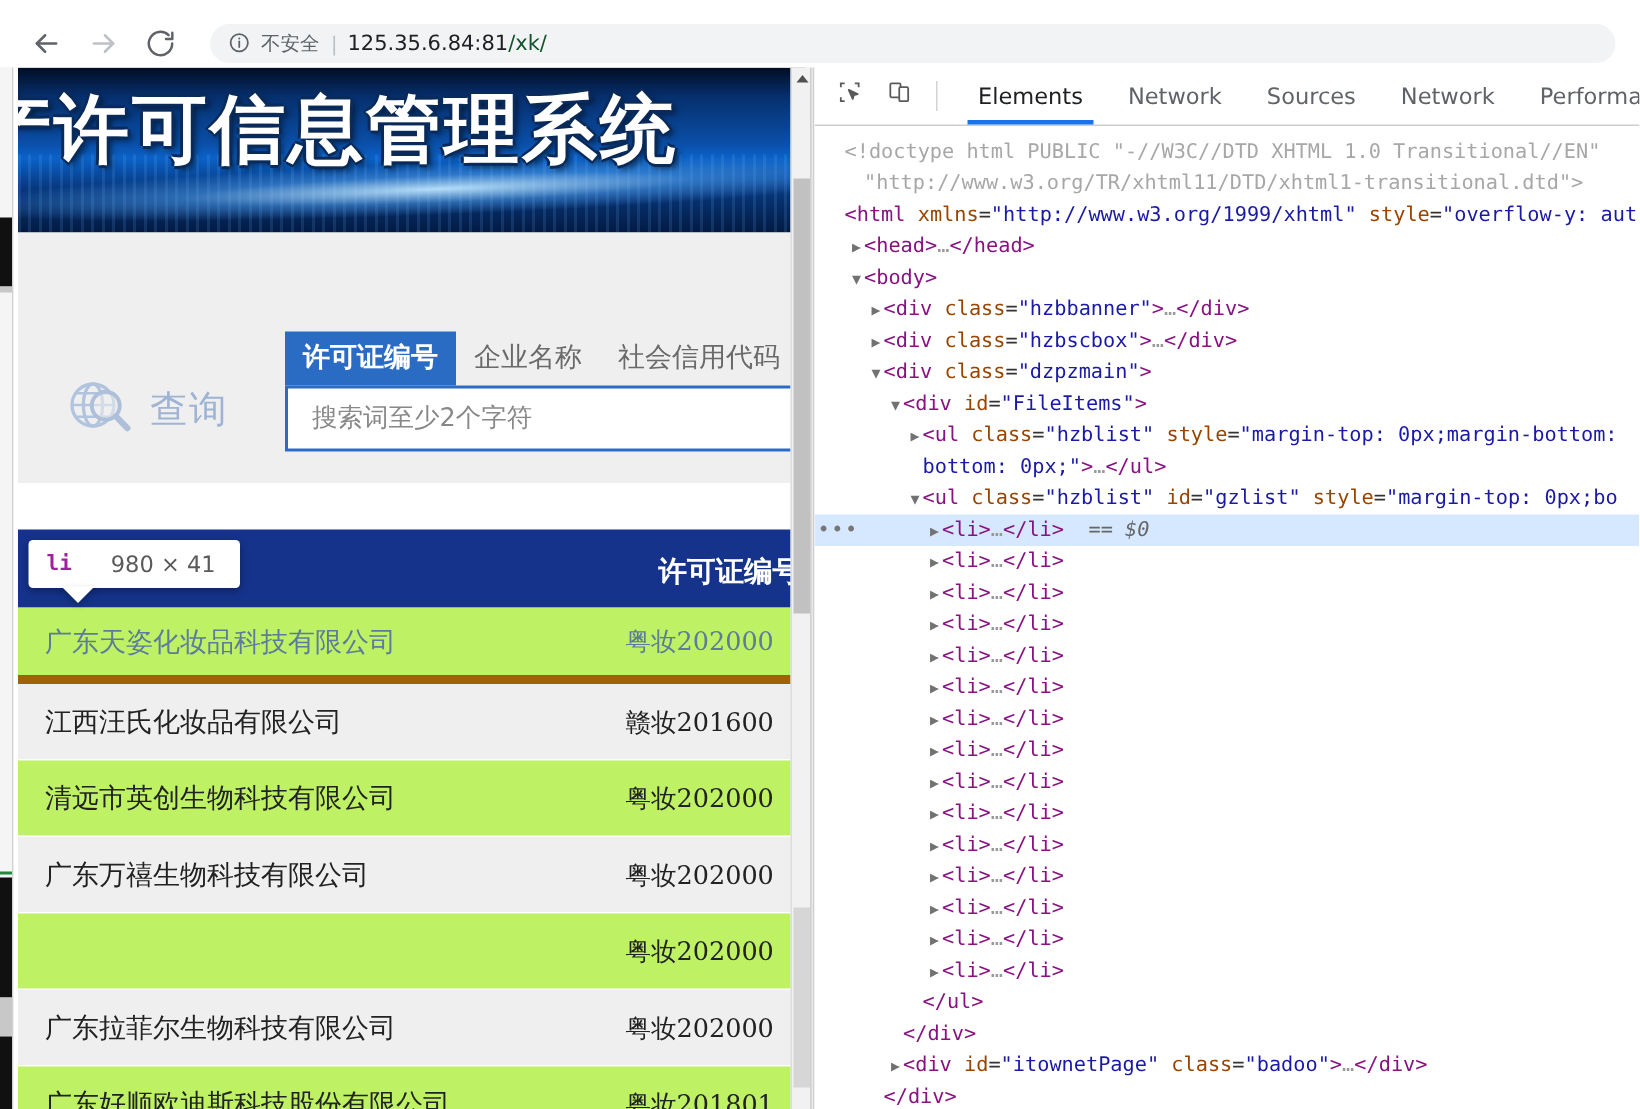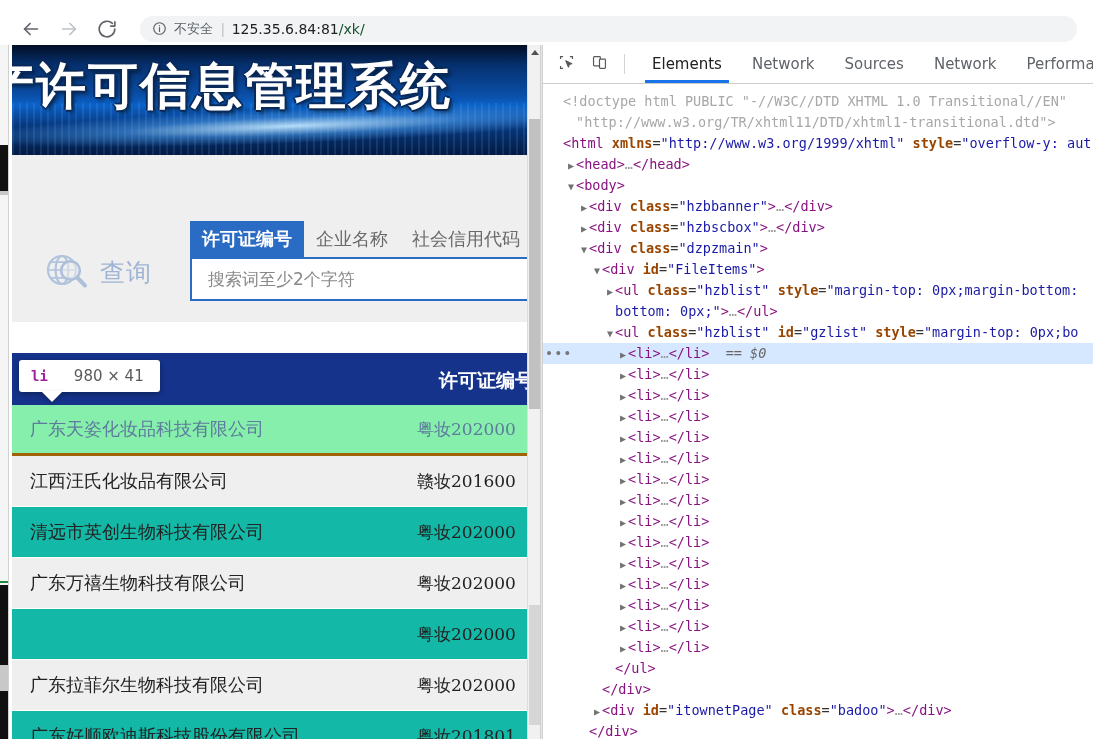--- a/index.html
+++ b/index.html
@@ -228,29 +228,29 @@
     position: absolute;
     left: 3px; top: 360px;
     width: 525px;
     height: 346px;
     overflow: hidden;
   }
   .list-row {
     position: relative;
     height: 51px;
     border-bottom: 1px solid #ffffff;
-    background: #14b8a6;
+    background: #bef264;
     display: flex;
     align-items: center;
     box-sizing: border-box;
   }
   .list-row:nth-child(even) { background: #efefef; }
   .list-row.highlight {
-    background: #86efac;
-    border-bottom: 3px solid #a16207;
+    background: #bef264;
+    border-bottom: 6px solid #a16207;
   }
   .row-name {
     position: absolute;
     left: 18px;
     font-size: 18px;
     color: #222222;
     font-family: "DejaVu Serif", serif;
     white-space: nowrap;
   }
   .list-row.highlight .row-name { color: #5d7b9c; }
@@ -420,21 +420,21 @@
   }
   .tw {
     display: inline-block;
     width: 10px;
     color: #727272;
     font-size: 10px;
     text-align: center;
   }
   .tk-doctype { color: #a7a7a7; }
   .tk-tag  { color: #881280; }
-  .tk-attr { color: #994500; font-weight: bold; }
+  .tk-attr { color: #994500; }
   .tk-val  { color: #1a1aa6; }
   .tk-punc { color: #881280; }
   .tk-plain{ color: #333333; }
   .tk-gray { color: #999999; }
   .tk-ital { color: #666666; font-style: italic; }
 
   .watermark {
     position: absolute;
     right: 4px; bottom: 18px;
     font-size: 15px;

